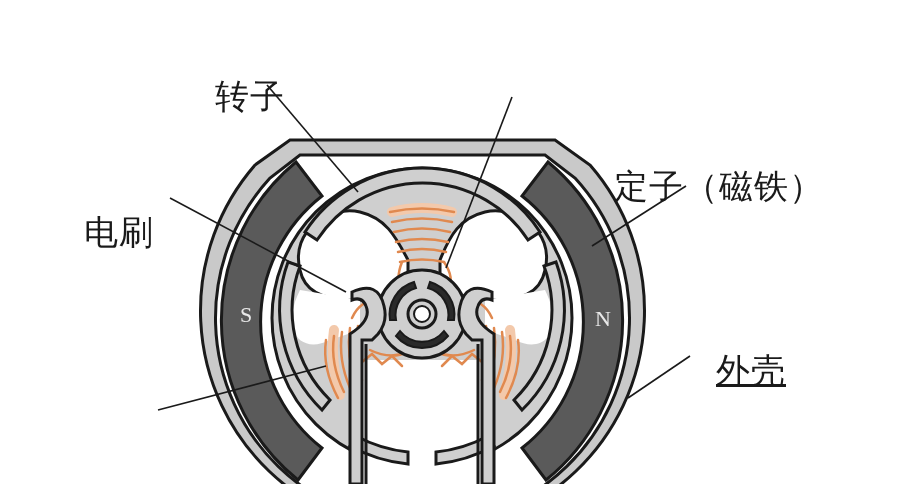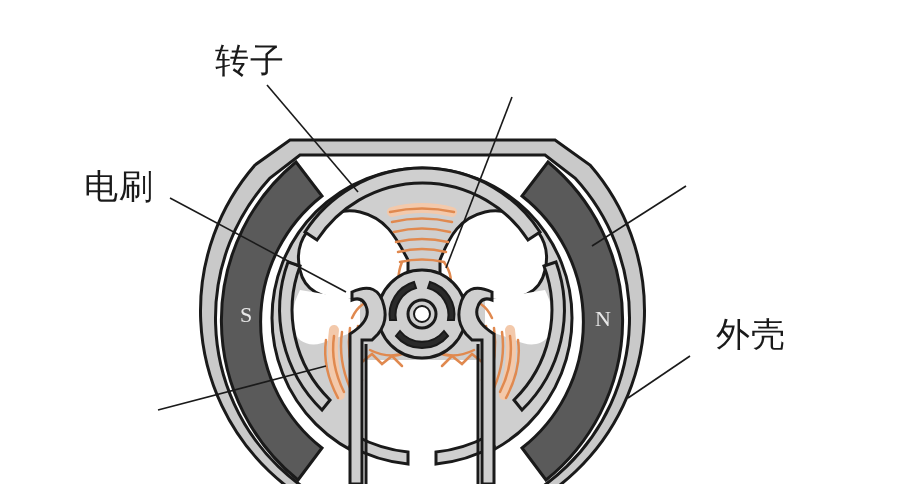--- a/index.html
+++ b/index.html
@@ -1,18 +1,18 @@
 <!DOCTYPE html>
 <html><head>
 <meta charset="utf-8">
 <style>
   html, body { margin: 0; padding: 0; background: #ffffff; }
   body { width: 900px; height: 484px; overflow: hidden; position: relative; font-family: "DejaVu Serif", "Liberation Serif", serif; }
   #stage { position: absolute; left: 0; top: 0; width: 900px; height: 484px; }
-  .label { position: absolute; font-size: 34px; color: #1a1a1a; letter-spacing: 1px; white-space: nowrap; font-family: "DejaVu Sans", "Liberation Sans", sans-serif; }
+  .label { position: absolute; font-size: 34px; color: #1a1a1a; letter-spacing: 1px; white-space: nowrap; font-family: "DejaVu Sans", "Liberation Sans", sans-serif; margin-top: 36px; }
   .pole { font-family: "Liberation Serif", "DejaVu Serif", serif; font-size: 22px; fill: #e8e8e8; }
 </style>
 </head>
 <body>
 
 <div id="stage">
   <svg width="900" height="484" viewBox="0 0 900 484" xmlns="http://www.w3.org/2000/svg">
     <defs>
       <clipPath id="clipImg">
           <rect x="0" y="0" width="900" height="484"></rect>
@@ -136,15 +136,16 @@
         <line x1="686" y1="186" x2="592" y2="246"></line>
         <line x1="170" y1="198" x2="346" y2="292"></line>
         <line x1="690" y1="356" x2="628" y2="398"></line>
         <line x1="158" y1="410" x2="326" y2="366"></line>
       </g>
     </g>
   </svg>
 
   
   <div class="label" style="left:215px; top:38px;">转子</div>
-  <div class="label" style="left:84px; top:164px;">电刷</div>
-  <div class="label" style="left:716px; top:312px;">外壳</div>
+  <div class="label" style="left:614px; top:128px;">定子（磁铁）</div>
+  <div class="label" style="left:84px; top:174px;">电刷</div>
+  <div class="label" style="left:716px; top:312px;text-decoration:underline;">外壳</div>
 </div>
 
 </body></html>

